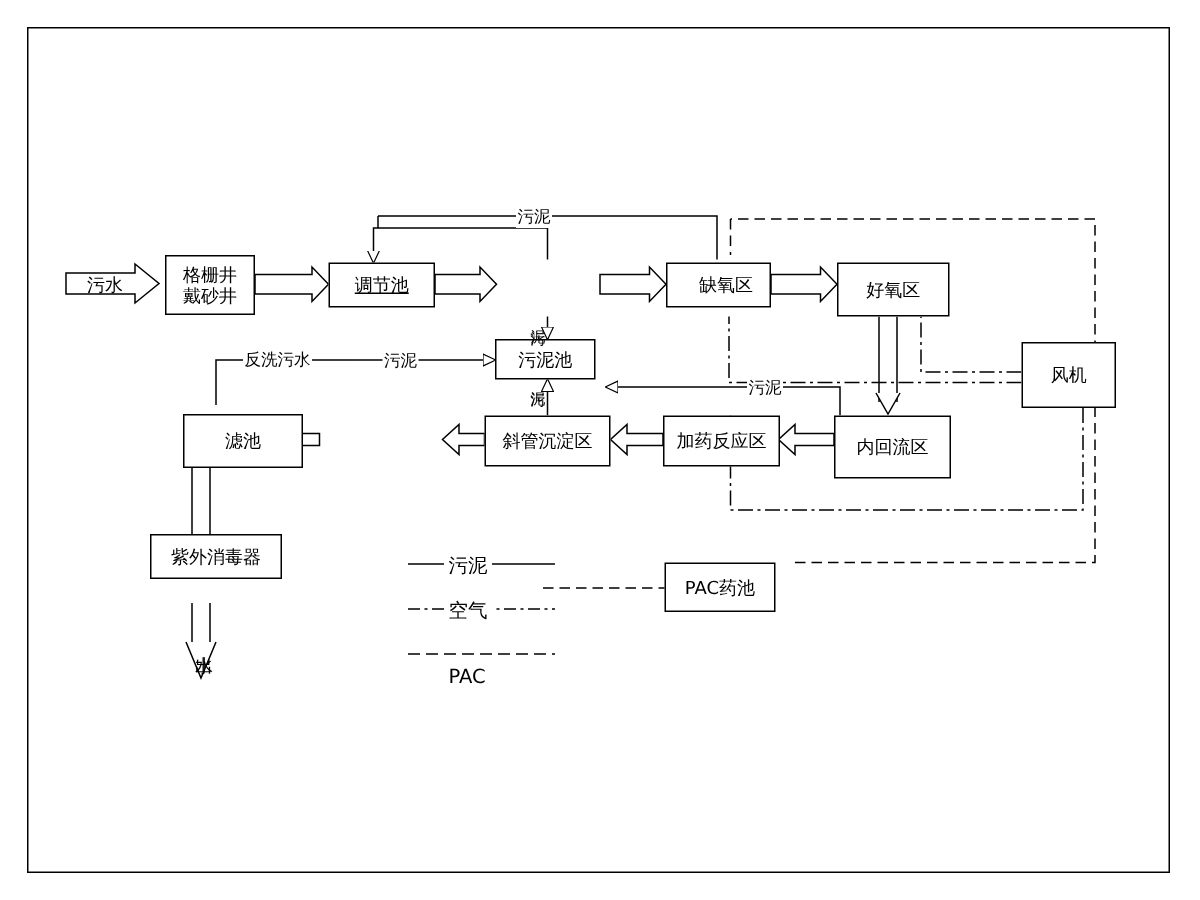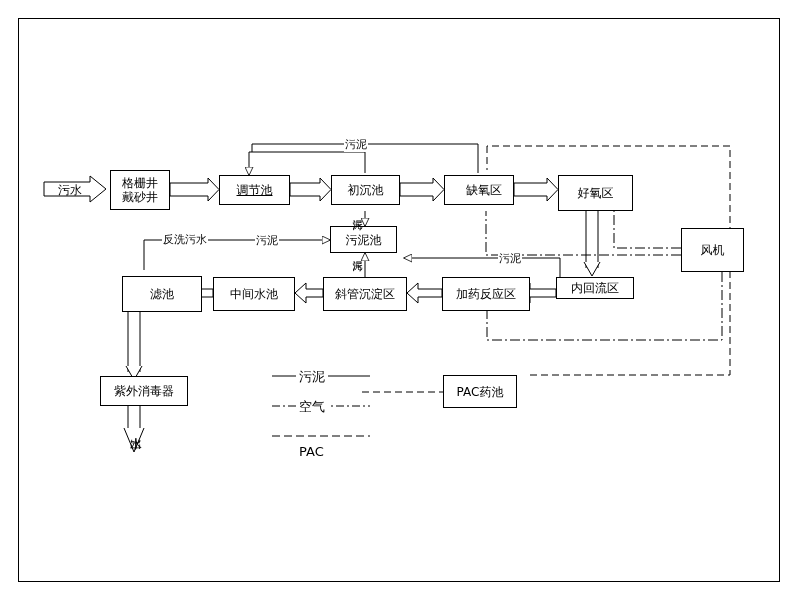--- a/index.html
+++ b/index.html
@@ -164,41 +164,39 @@
           <path d="M272,436 L370,436"></path>
         </g>
     </g>
   </svg>
 
   <div class="node" style="left:110px;top:170px;width:60px;height:40px;">格栅井
 戴砂井</div>
 
   <div class="node" style="left:219px;top:175px;width:71px;height:30px;text-decoration:underline;">调节池</div>
 
-  <div class="node" style="left:331px;top:175px;width:69px;height:30px;">初沉池</div>
 
   <div class="node" style="left:444px;top:175px;width:70px;height:30px;padding-left:10px;">缺氧区</div>
 
   <div class="node" style="left:558px;top:175px;width:75px;height:36px;">好氧区</div>
 
   <div class="node" style="left:681px;top:228px;width:63px;height:44px;">风机</div>
 
   <div class="node" style="left:330px;top:226px;width:67px;height:27px;">污泥池</div>
 
   <div class="node" style="left:105px;top:276px;width:80px;height:36px;margin-left:17px;">滤池</div>
 
-  <div class="node" style="left:213px;top:277px;width:82px;height:34px;">中间水池</div>
 
   <div class="node" style="left:323px;top:277px;width:84px;height:34px;">斜管沉淀区</div>
 
-  <div class="node" style="left:442px;top:277px;width:88px;height:34px;">加药反应区</div>
-
-  <div class="node" style="left:556px;top:277px;width:78px;height:22px;">内回流区</div>
-
-  <div class="node" style="left:100px;top:376px;width:88px;height:30px;">紫外消毒器</div>
+  <div class="node" style="left:442px;top:277px;width:78px;height:34px;">加药反应区</div>
+
+  <div class="node" style="left:556px;top:277px;width:78px;height:42px;">内回流区</div>
+
+  <div class="node" style="left:100px;top:356px;width:88px;height:30px;">紫外消毒器</div>
 
   <div class="node" style="left:443px;top:375px;width:74px;height:33px;">PAC药池</div>
 
   <div class="inlet" style="left:58px;top:182px;">污水</div>
 
   <div class="outlet" style="left:129px;top:428px;">出水</div>
 
   <div class="plain-label" style="left:344px;top:137px;">污泥</div>
 
   <div class="plain-label" style="left:162px;top:232px;">反洗污水</div>

